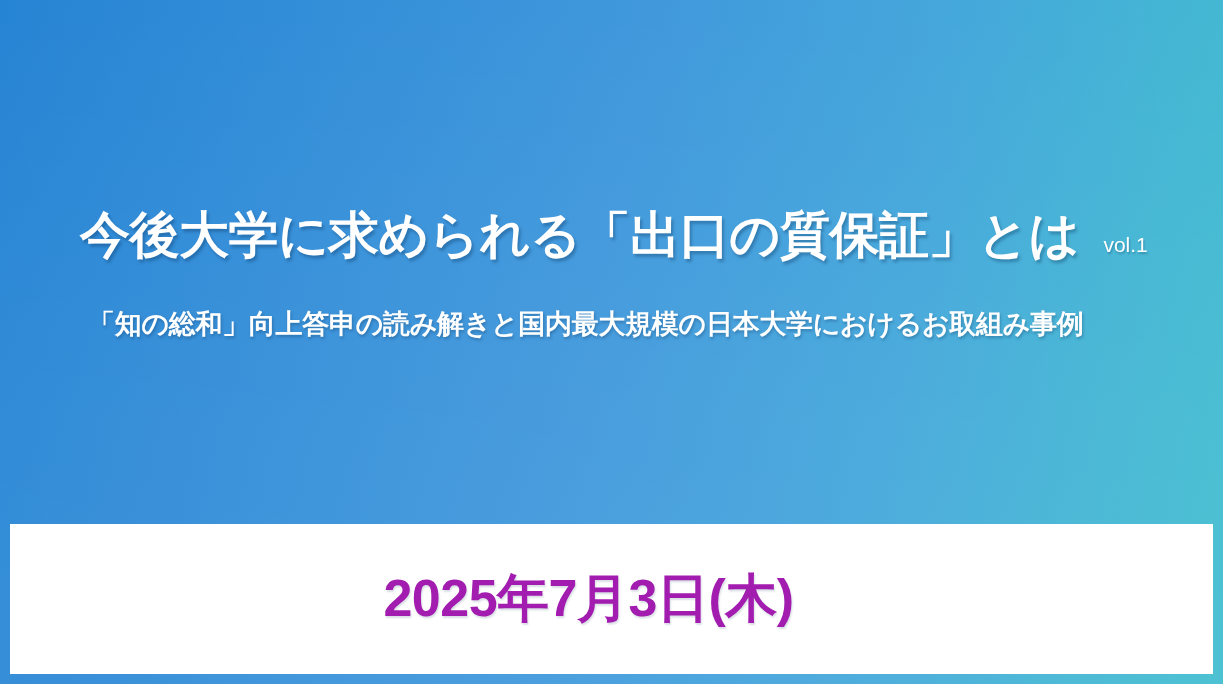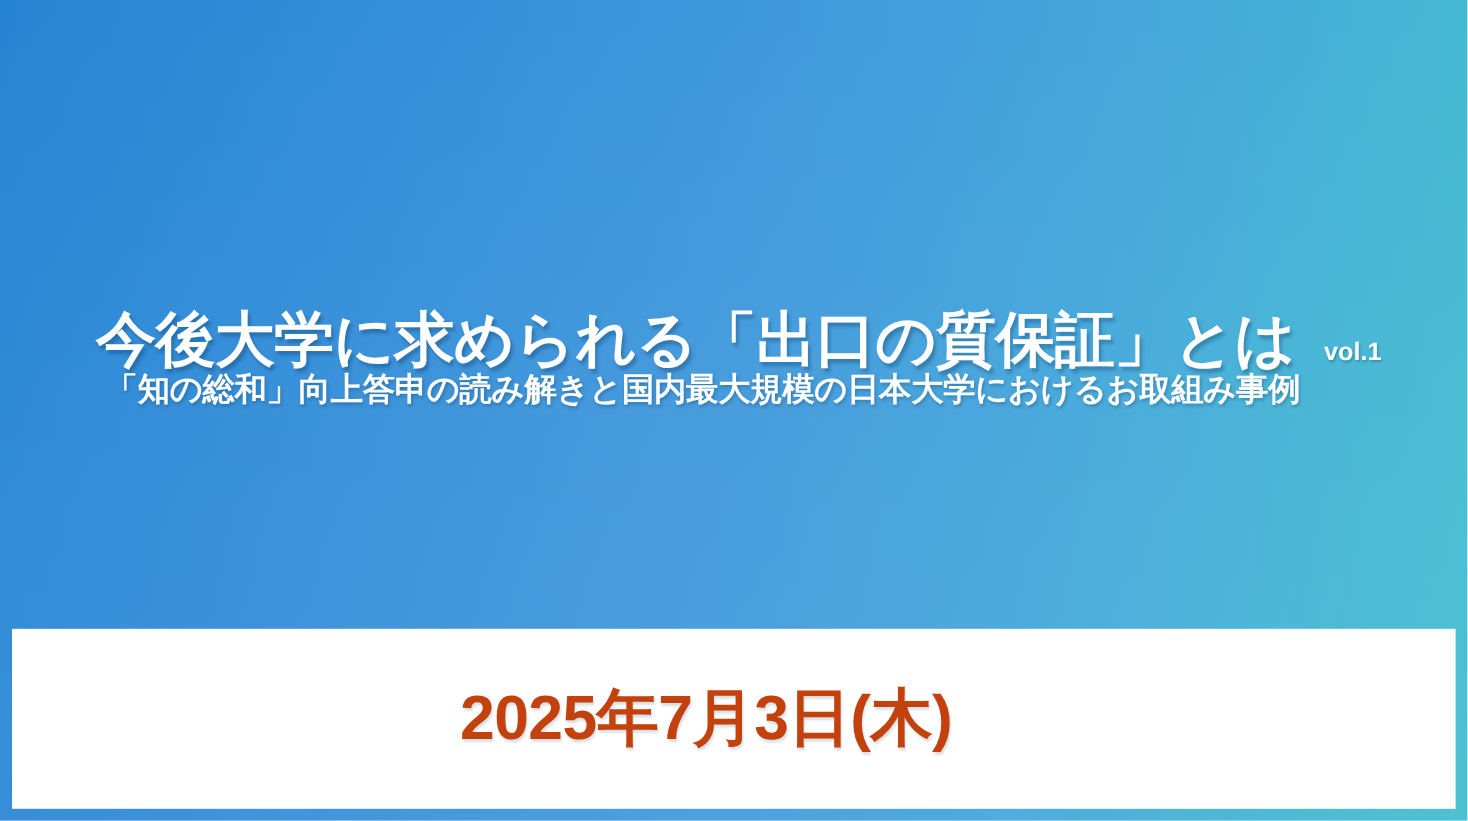--- a/index.html
+++ b/index.html
@@ -53,27 +53,26 @@
     white-space: nowrap;
   }
 
   .main-title {
     font-size: 50px;
     font-weight: bold;
     line-height: 1.16;
     color: #ffffff;
     letter-spacing: -0.5px;
     text-shadow: 2px 3px 3px rgba(0, 40, 80, 0.30);
-    margin-top: 48px;
   }
 
   .vol-tag {
     margin-left: 24px;
     font-size: 21px;
-    font-weight: bold;
+    font-weight: normal;
     color: #ffffff;
     letter-spacing: 0px;
     text-shadow: 1px 2px 2px rgba(0, 40, 80, 0.28);
   }
 
   .subtitle {
     position: absolute;
     left: 88px;
     top: 308px;
     font-size: 27px;
@@ -97,21 +96,21 @@
     align-items: center;
     justify-content: center;
   }
 
   .date-line {
     display: flex;
     align-items: baseline;
     white-space: nowrap;
     font-size: 52px;
     font-weight: bold;
-    color: #c2410c;
+    color: #a21caf;
     letter-spacing: -0.5px;
     text-shadow: 1px 2px 2px rgba(120, 140, 160, 0.28);
   }
 
   .date-gap {
     display: inline-block;
     width: 46px;
   }
 </style>
 </head>

